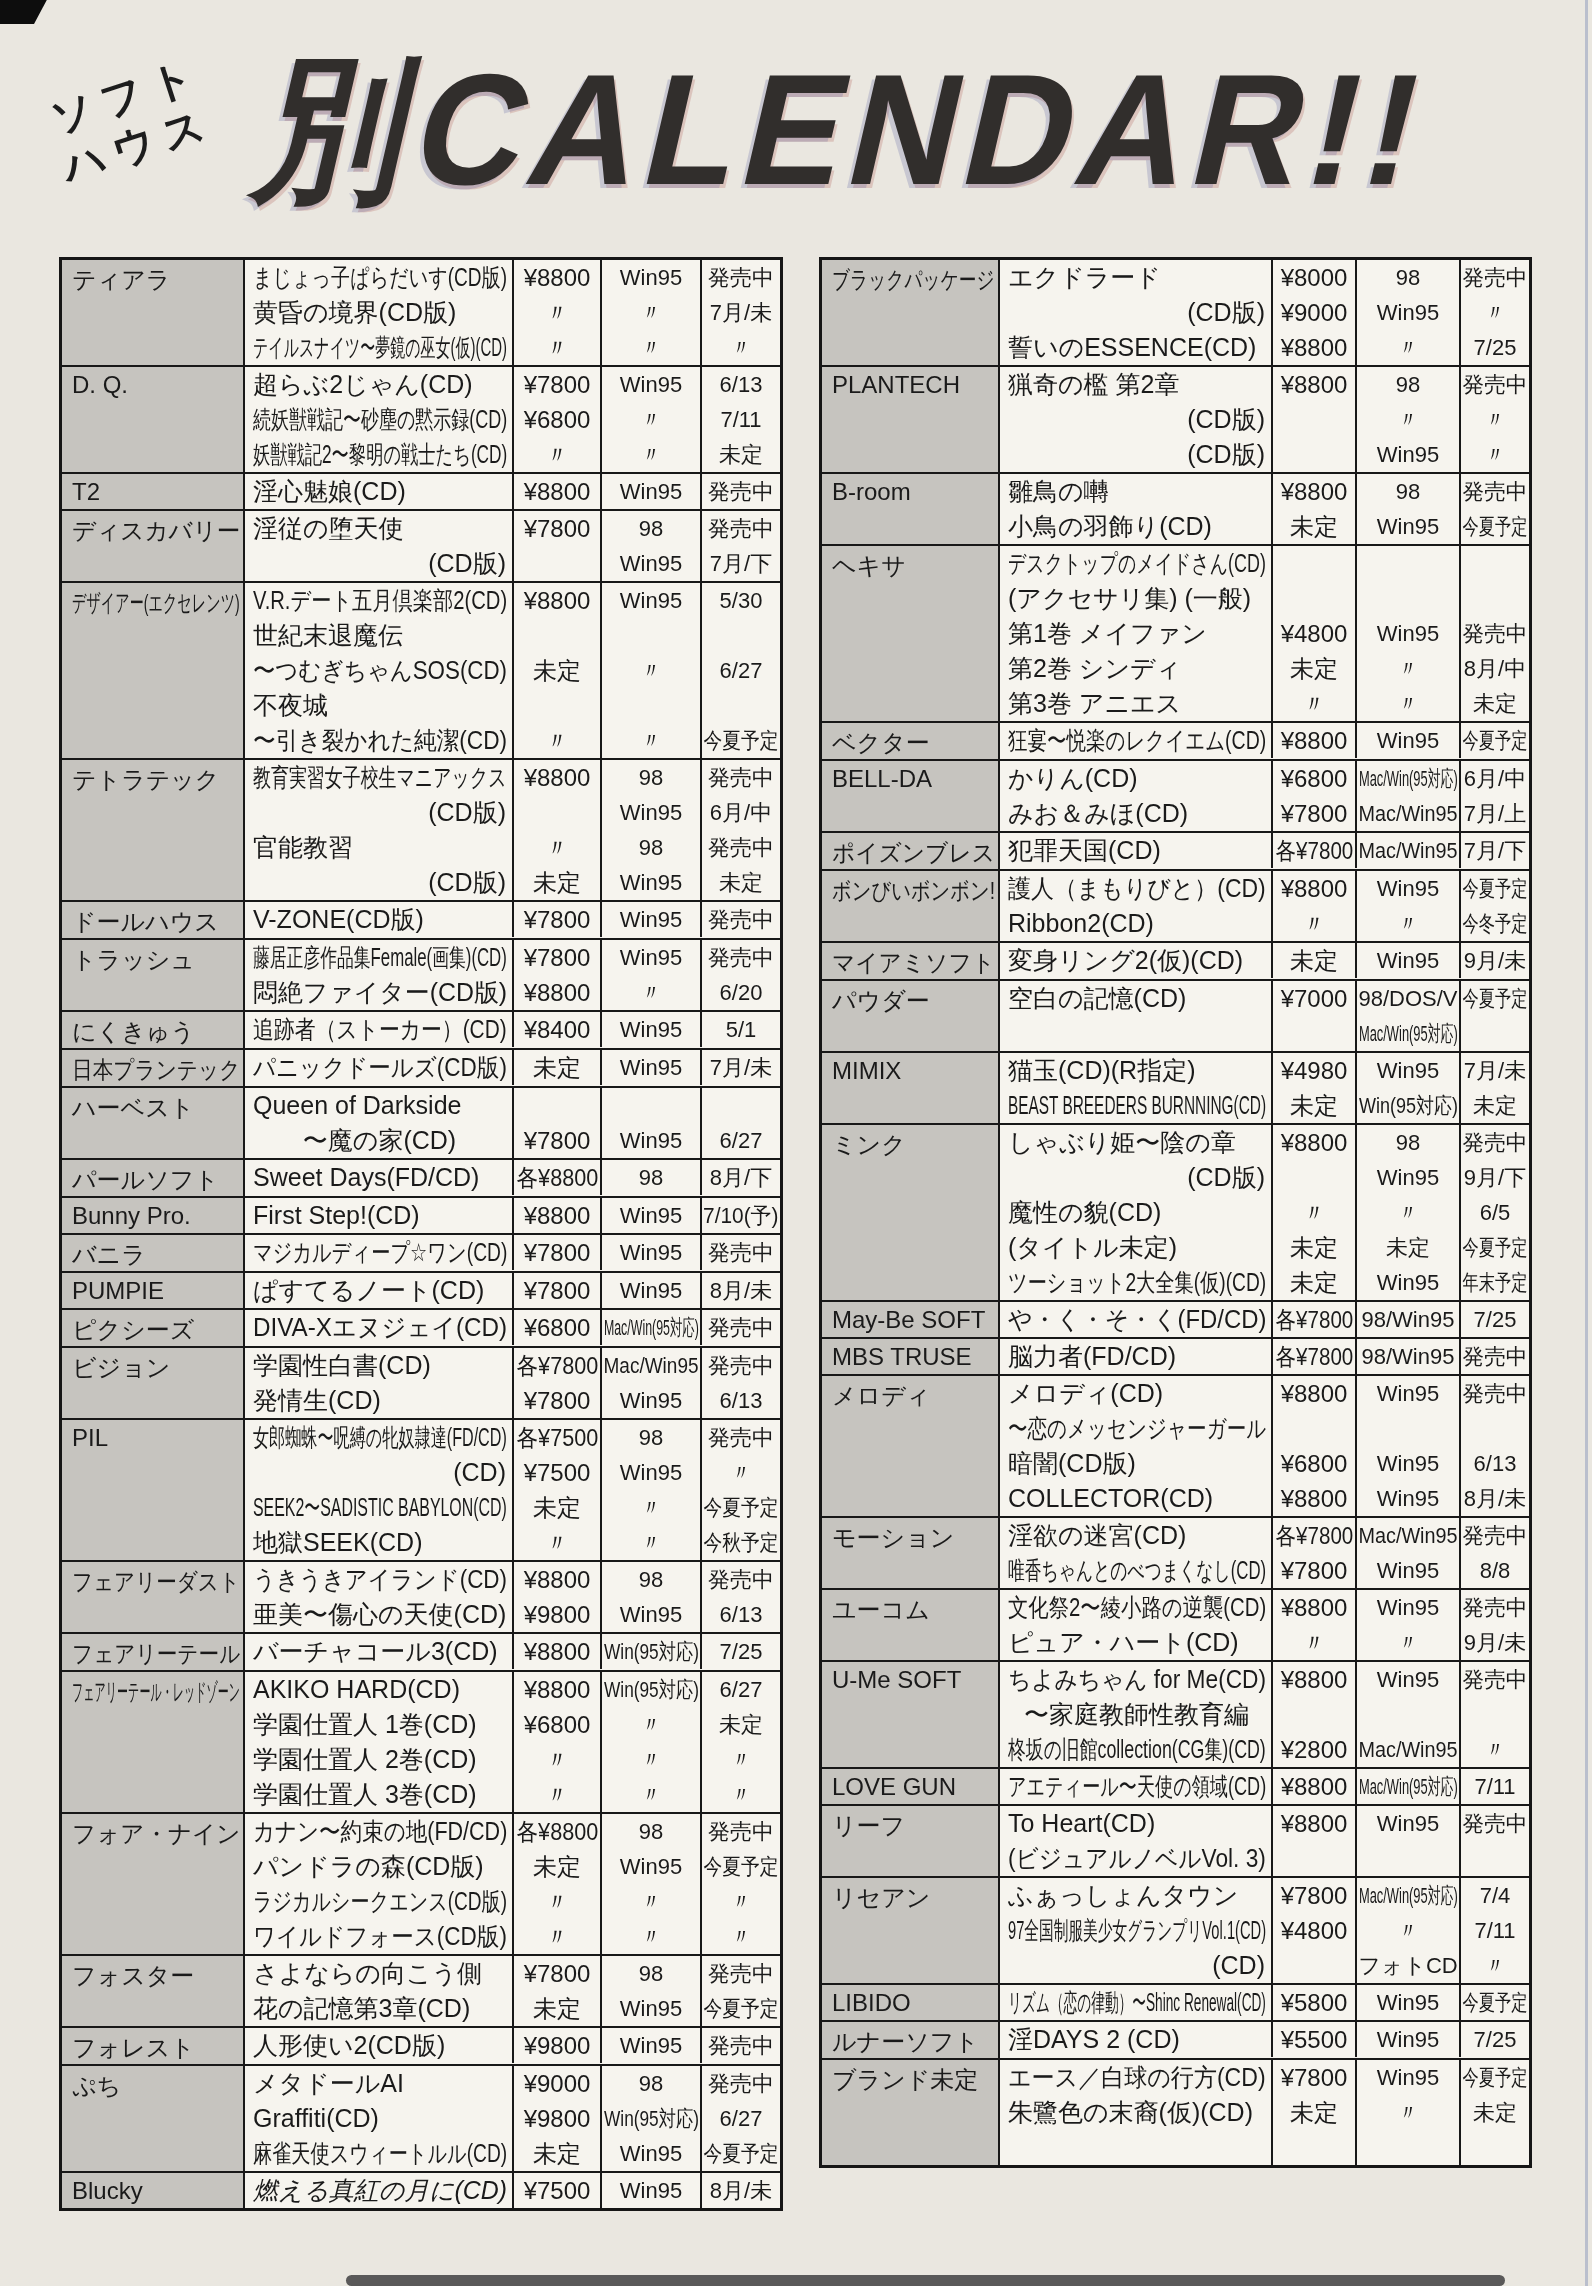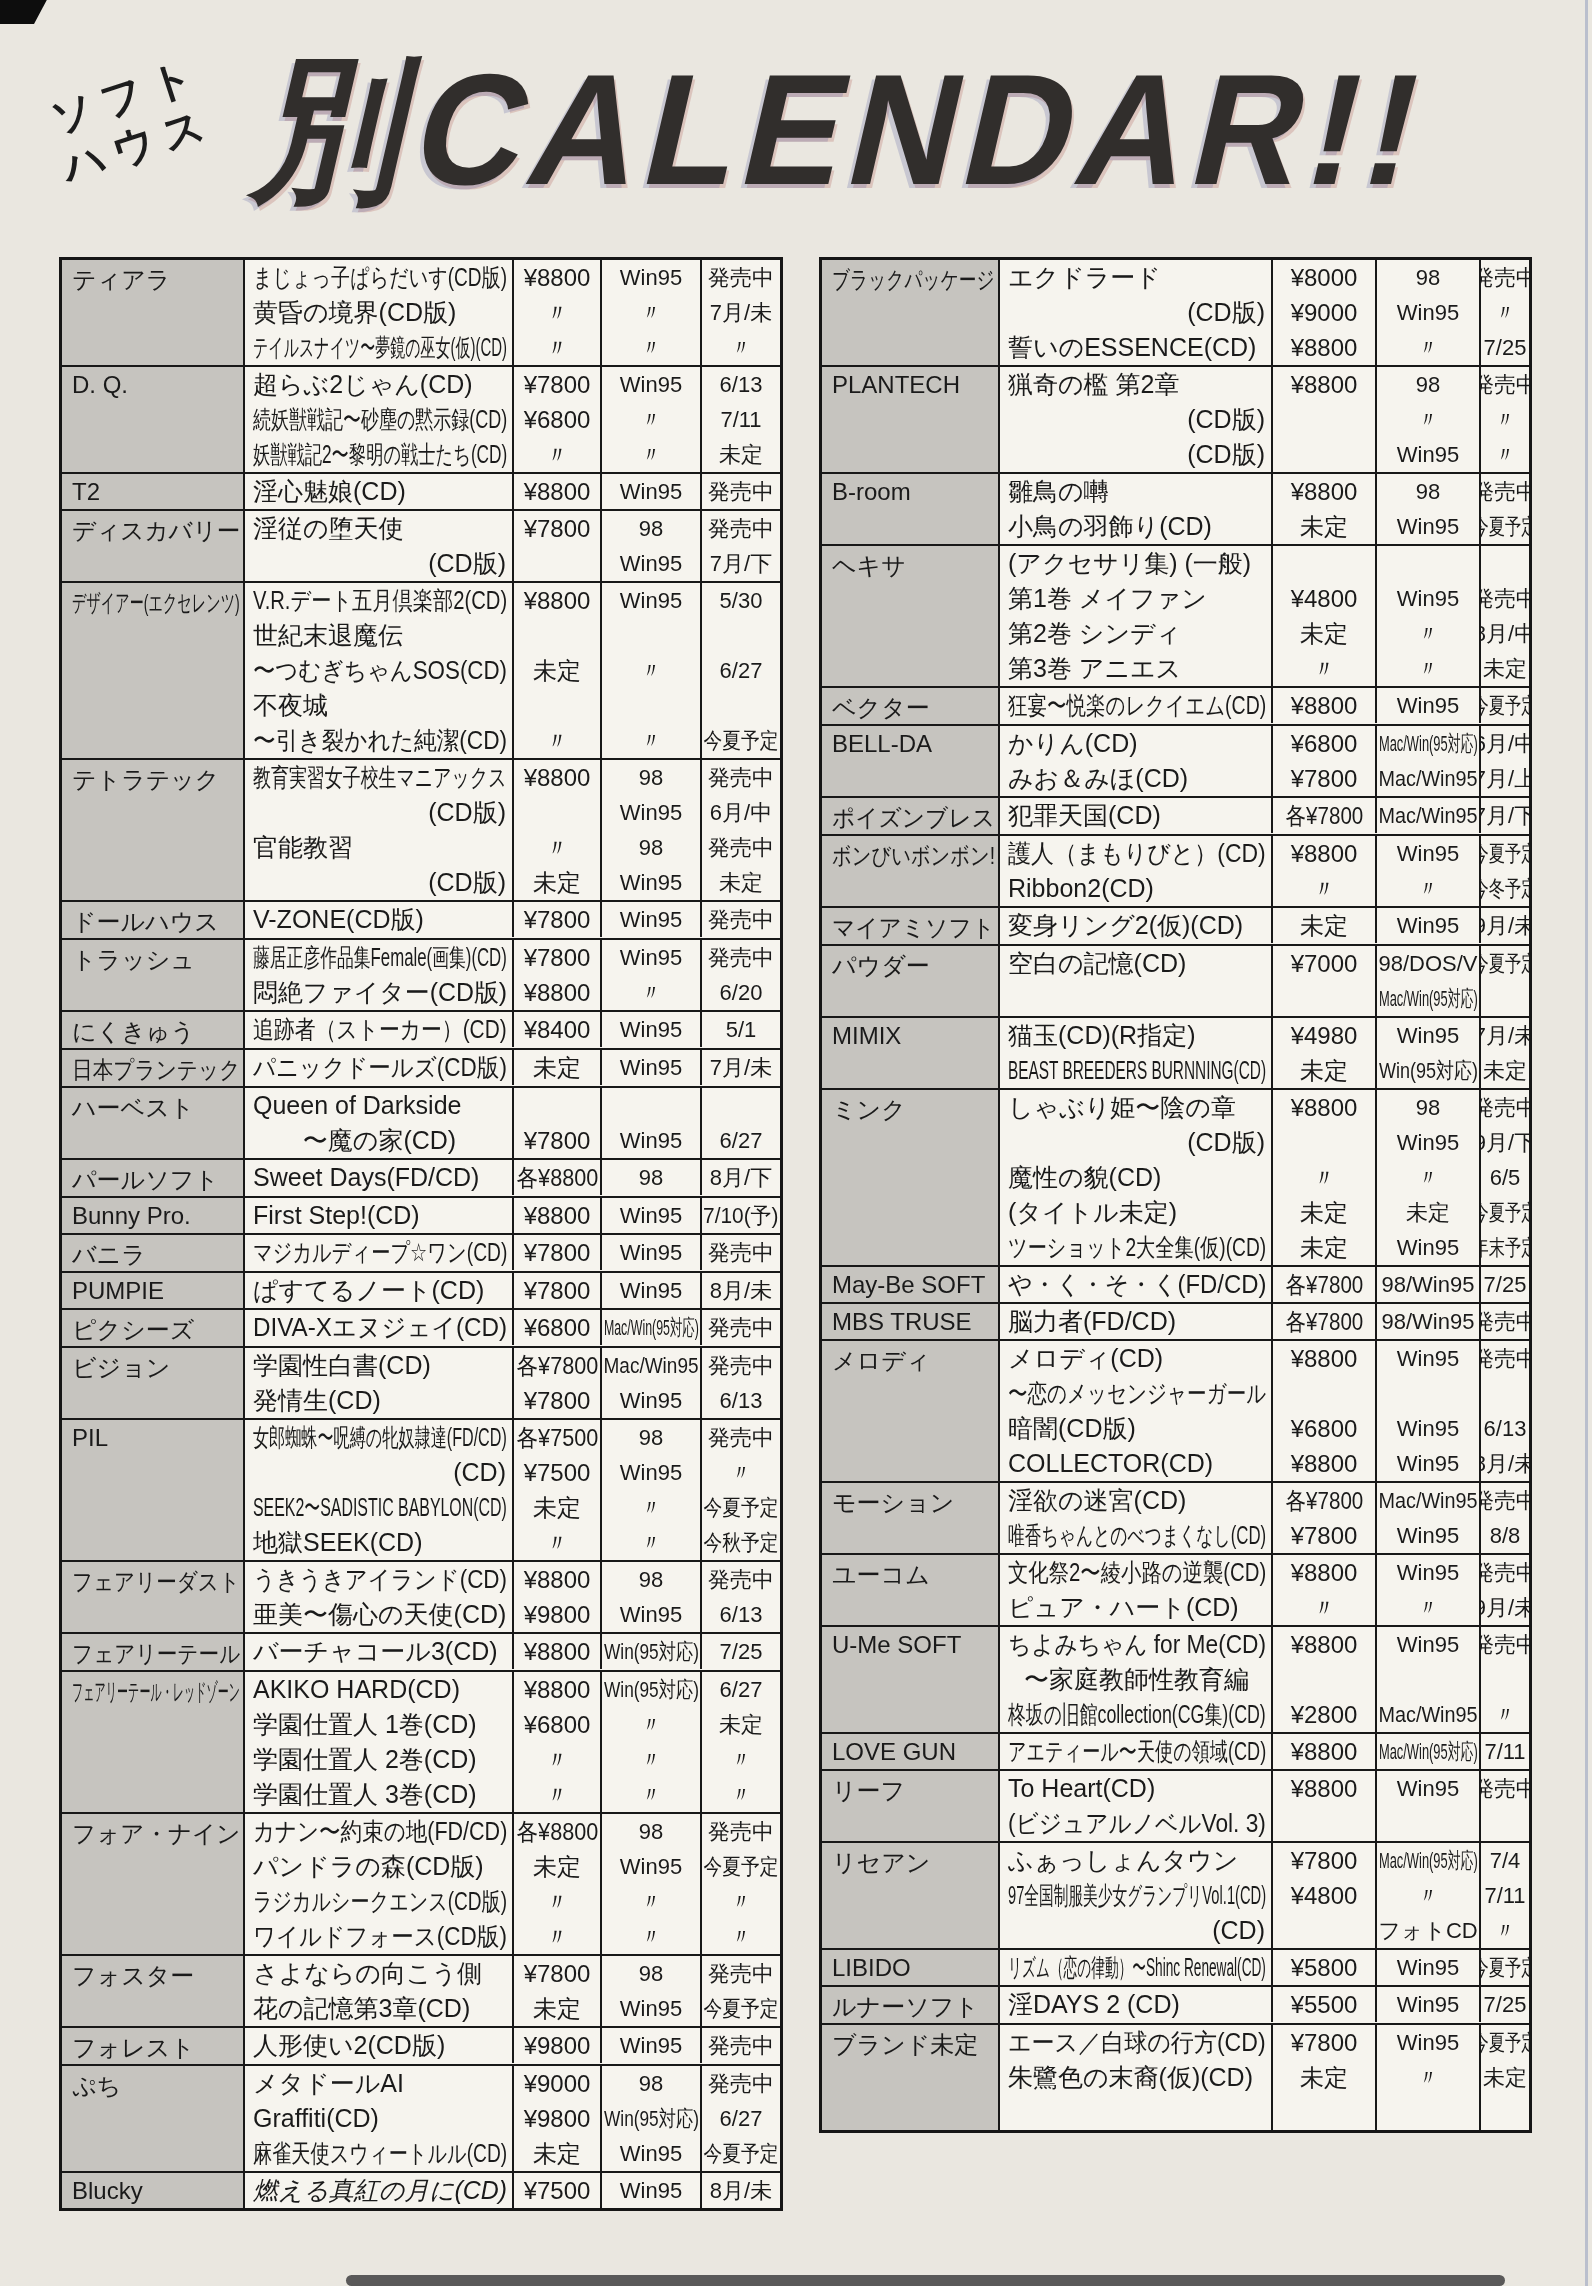--- a/index.html
+++ b/index.html
@@ -37,21 +37,21 @@
   #table-left .name{width:183px;}
   #table-right .name{width:178px;}
   .lines{flex:1;display:flex;flex-direction:column;min-width:0;}
   .line{display:flex;height:35px;flex:none;}
   .c{box-sizing:border-box;display:flex;align-items:center;overflow:hidden;}
   .c.title{justify-content:flex-start;padding:0 6px 0 8px;font-size:25px;}
   #table-left  .c.title{width:267px;}
   #table-right .c.title{width:271px;}
   .c.price{justify-content:center;border-left:2px solid #181818;font-size:24px;padding:0 2px;}
   #table-left  .c.price{width:88px;}
-  #table-right .c.price{width:104px;}
+  #table-right .c.price{width:84px;}
   .c.platform{justify-content:center;border-left:2px solid #181818;font-size:22px;padding:0 2px;}
   #table-left  .c.platform{width:100px;}
   #table-right .c.platform{width:104px;}
   .c.date{flex:1;justify-content:center;border-left:2px solid #181818;font-size:22px;padding:0 2px;}
   .c.ar{justify-content:flex-end;}
   .c.ac{justify-content:center;}
   .fit{display:inline-block;white-space:nowrap;transform-origin:left center;}
   .c.price .fit,.c.platform .fit,.c.date .fit,.c.ac .fit{transform-origin:center center;}
   .c.ar .fit{transform-origin:right center;}
   .name .fit{transform-origin:left center;}
@@ -1083,20 +1083,34 @@
             <span class="fit" style="transform: scaleX(0.738636);">今夏予定</span>
           </div>
         </div>
       </div>
     </div>
     <div class="crow">
       <div class="name"><span class="fit">ヘキサ</span></div>
       <div class="lines">
         <div class="line">
           <div class="c title">
+            <span class="fit" style="transform: scaleX(0.716667);">デスクトップのメイドさん(CD)</span>
+          </div>
+          <div class="c price">
+            <span class="fit"></span>
+          </div>
+          <div class="c platform">
+            <span class="fit"></span>
+          </div>
+          <div class="c date">
+            <span class="fit"></span>
+          </div>
+        </div>
+        <div class="line">
+          <div class="c title">
             <span class="fit">(アクセサリ集) (一般)</span>
           </div>
           <div class="c price">
             <span class="fit"></span>
           </div>
           <div class="c platform">
             <span class="fit"></span>
           </div>
           <div class="c date">
             <span class="fit"></span>

